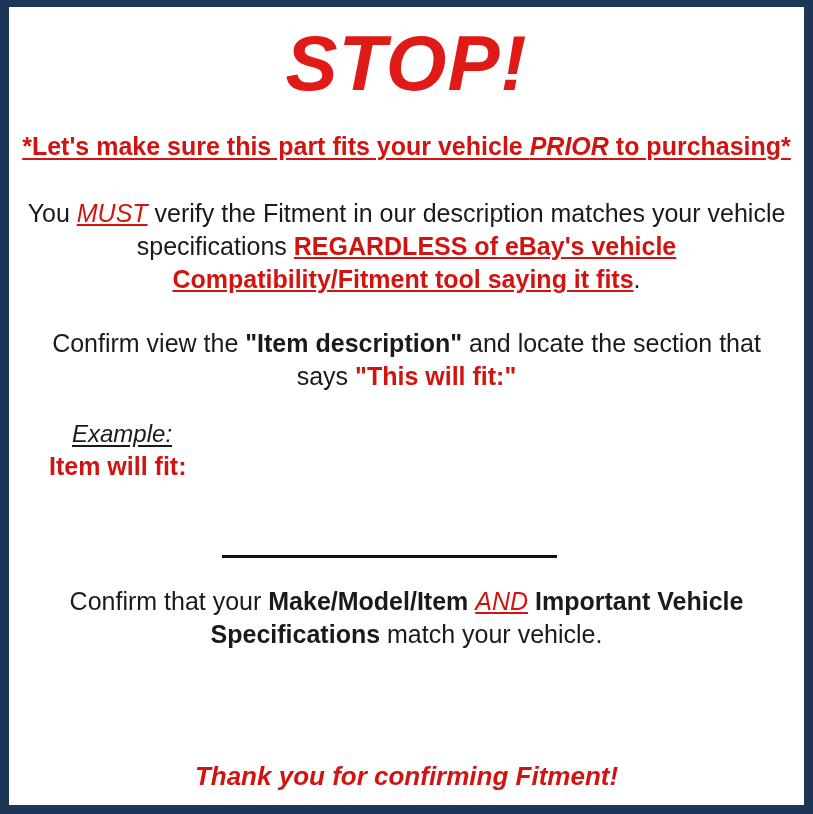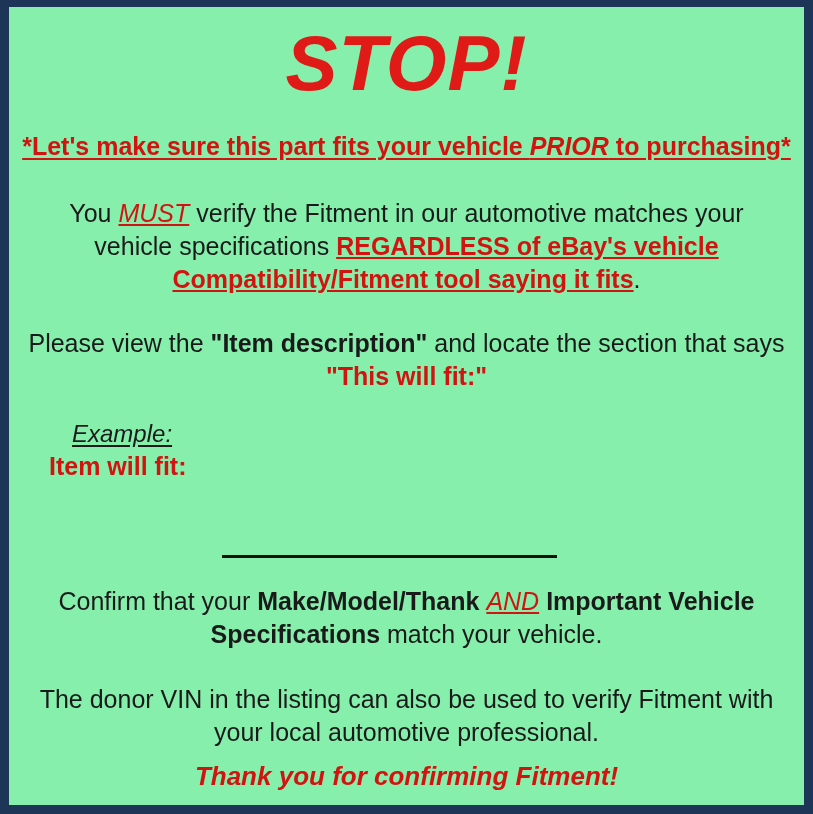--- a/index.html
+++ b/index.html
@@ -13,21 +13,21 @@
     background: #1d3557;
     font-family: "Liberation Sans", sans-serif;
     overflow: hidden;
   }
   .notice-card {
     position: absolute;
     left: 9px;
     top: 7px;
     width: 795px;
     height: 798px;
-    background: #86efac;
+    background: #ffffff;
     box-sizing: border-box;
     overflow: hidden;
   }
 
   .stop-title {
     position: absolute;
     left: 0;
     top: 13px;
     width: 795px;
     text-align: center;
@@ -143,33 +143,32 @@
 
 <div class="notice-card">
 
   <div class="stop-title">STOP!</div>
 
   <div class="tagline">
     <span>*Let's make sure this part fits your vehicle </span><span class="ital">PRIOR</span><span> to purchasing*</span>
   </div>
 
   <div class="para para-must">
-    <span>You </span><span class="u-red-bi">MUST</span><span> verify the Fitment in our automotive matches your vehicle specifications </span><span class="u-red-b">REGARDLESS of eBay's vehicle Compatibility/Fitment tool saying it fits</span><span>.</span>
+    <span>You </span><span class="u-red-bi">MUST</span><span> verify the Fitment in our description matches your vehicle specifications </span><span class="u-red-b">REGARDLESS of eBay's vehicle Compatibility/Fitment tool saying it fits</span><span>.</span>
   </div>
 
   <div class="para para-desc">
-    <span>Please view the </span><span class="blk-b">"Item description"</span><span> and locate the section that says </span><span class="red-b">"This will fit:"</span>
+    <span>Confirm view the </span><span class="blk-b">"Item description"</span><span> and locate the section that says </span><span class="red-b">"This will fit:"</span>
   </div>
 
   <div class="example-label">Example:</div>
   <div class="example-fit">Item will fit:</div>
 
   <div class="divider"></div>
 
   <div class="para para-conf">
-    <span>Confirm that your </span><span class="blk-b">Make/Model/Thank</span><span> </span><span class="u-red-bi">AND</span><span> </span><span class="blk-b">Important Vehicle Specifications</span><span> match your vehicle.</span>
+    <span>Confirm that your </span><span class="blk-b">Make/Model/Item</span><span> </span><span class="u-red-bi">AND</span><span> </span><span class="blk-b">Important Vehicle Specifications</span><span> match your vehicle.</span>
   </div>
 
-  <div class="para para-vin">The donor VIN in the listing can also be used to verify Fitment with your local automotive professional.</div>
 
   <div class="thanks">Thank you for confirming Fitment!</div>
 
 </div>
 
 </body></html>

